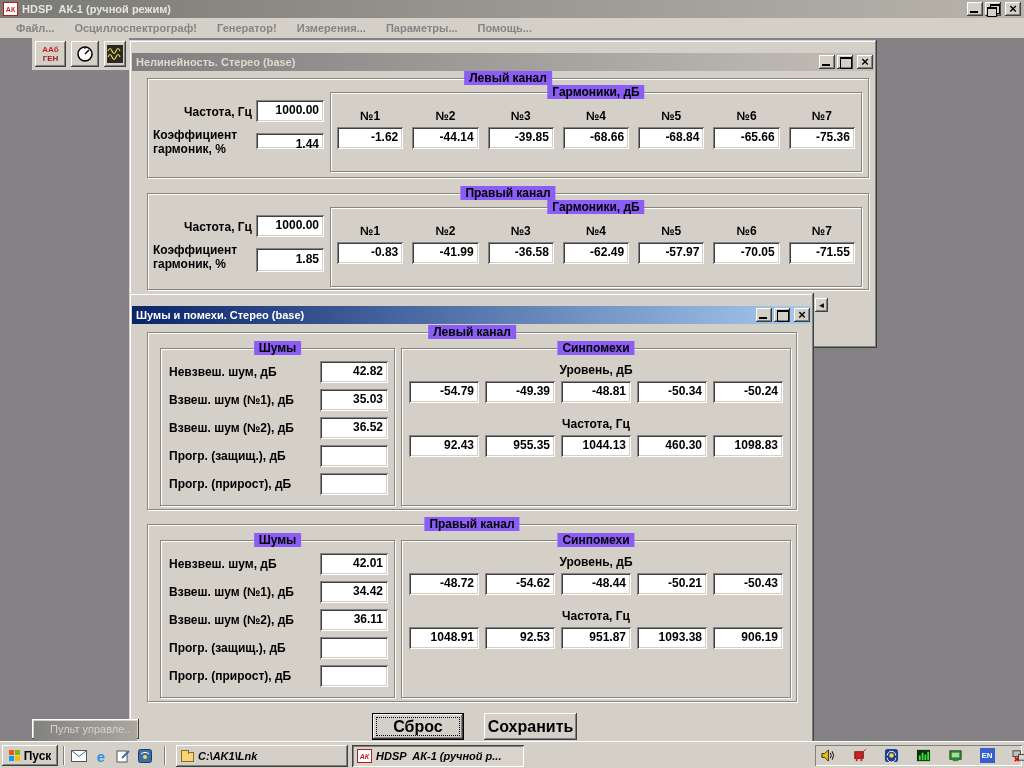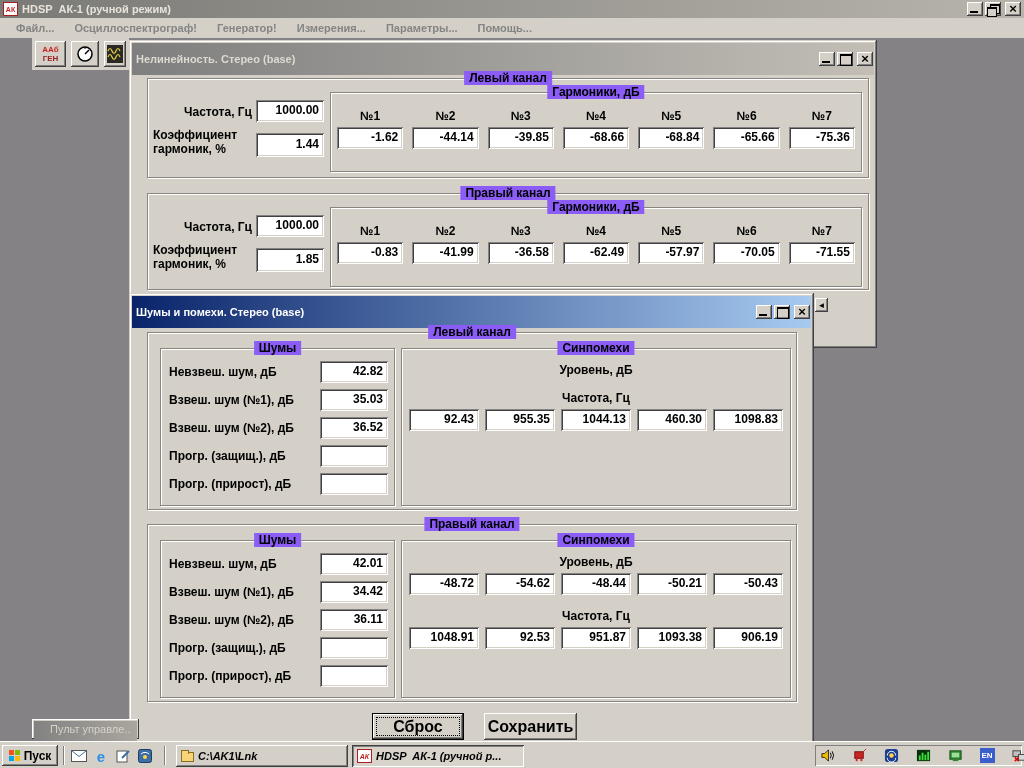--- a/index.html
+++ b/index.html
@@ -2,21 +2,21 @@
 <html><head>
 <meta charset="utf-8">
 <style>
   * { margin:0; padding:0; box-sizing:border-box; }
   html,body { width:1024px; height:768px; overflow:hidden; }
   body { font-family:"Liberation Sans", sans-serif; background:#848284; position:relative; color:#000; }
   .raised-thin { background:#d4d0c8; box-shadow: inset -1px -1px 0 #404040, inset 1px 1px 0 #fff, inset -2px -2px 0 #808080; }
   .window   { position:absolute; background:#d4d0c8; box-shadow: inset -1px -1px 0 #404040, inset 1px 1px 0 #d4d0c8, inset -2px -2px 0 #808080, inset 2px 2px 0 #fff; }
 
   
-  .tbar { position:absolute; left:3px; top:3px; right:3px; height:32px; display:flex; align-items:center; padding-left:4px; overflow:hidden; }
+  .tbar { position:absolute; left:3px; top:13px; right:3px; height:18px; display:flex; align-items:center; padding-left:4px; overflow:hidden; }
   .tbar .ttl { font-size:11px; font-weight:bold; white-space:pre; flex:1; overflow:hidden; }
   .inactive { background:linear-gradient(to right,#7f7f7f,#c2beb6); color:#dedad2; }
   .active   { background:linear-gradient(to right,#0a246a,#a6caf0); color:#fff; }
   .capbtns { display:flex; gap:2px; margin-right:1px; align-items:center; }
   .cb { width:16px; height:14px; position:relative; background:#d4d0c8; box-shadow: inset -1px -1px 0 #404040, inset 1px 1px 0 #fff, inset -2px -2px 0 #808080; }
   .cb.gap { margin-left:2px; }
   .g-min::before { content:""; position:absolute; left:3px; bottom:3px; width:8px; height:2px; background:#000; }
   .g-max::before { content:""; position:absolute; left:3px; top:2px; width:10px; height:9px; border:1px solid #000; border-top-width:2px; }
   .g-res::before { content:""; position:absolute; left:5px; top:2px; width:8px; height:7px; border:1px solid #000; border-top-width:2px; background:#d4d0c8; }
   .g-res::after  { content:""; position:absolute; left:2px; top:5px; width:8px; height:7px; border:1px solid #000; border-top-width:2px; background:#d4d0c8; }
@@ -141,21 +141,21 @@
     </div>
 
     <div class="group" style="left:18px; top:38px; width:722px; height:100px;">
       <span class="glabel">Левый канал</span>
       <span class="lbl" style="left:4px; top:26px; width:100px; text-align:right;">Частота, Гц</span>
       <div class="f abs" style="left:108px; top:21px; width:68px;">1000.00</div>
       <span class="lbl" style="left:5px; top:49px; width:102px;">
         <span>Коэффициент</span><br>
         <span>гармоник, %</span>
       </span>
-      <div class="f abs" style="left:108px; top:54px; width:68px; height:24px; line-height:23px;">1.44</div>
+      <div class="f abs" style="left:108px; top:54px; width:68px; height:16px; line-height:23px;">1.44</div>
       <div class="group" style="left:182px; top:13px; width:532px; height:80px;">
         <span class="glabel">Гармоники, дБ</span>
         <div class="hcols">
           <div class="hcol">
               <div class="hhdr">№1</div>
               <div class="f hf">-1.62</div>
             </div>
             <div class="hcol">
               <div class="hhdr">№2</div>
               <div class="f hf">-44.14</div>
@@ -264,20 +264,27 @@
             </div>
             <div class="nrow">
               <span class="nlabel">Прогр. (прирост), дБ</span>
               <span class="f nf"></span>
             </div>
         </div>
       </div>
       <div class="group" style="left:253px; top:15px; width:390px; height:158px;">
         <span class="glabel">Синпомехи</span>
         <div class="sync-label">Уровень, дБ</div>
+        <div class="srow">
+          <span class="f sf">-54.79</span>
+            <span class="f sf">-49.39</span>
+            <span class="f sf">-48.81</span>
+            <span class="f sf">-50.34</span>
+            <span class="f sf">-50.24</span>
+        </div>
         <div class="sync-label">Частота, Гц</div>
         <div class="srow">
           <span class="f sf">92.43</span>
             <span class="f sf">955.35</span>
             <span class="f sf">1044.13</span>
             <span class="f sf">460.30</span>
             <span class="f sf">1098.83</span>
         </div>
       </div>
     </div>

